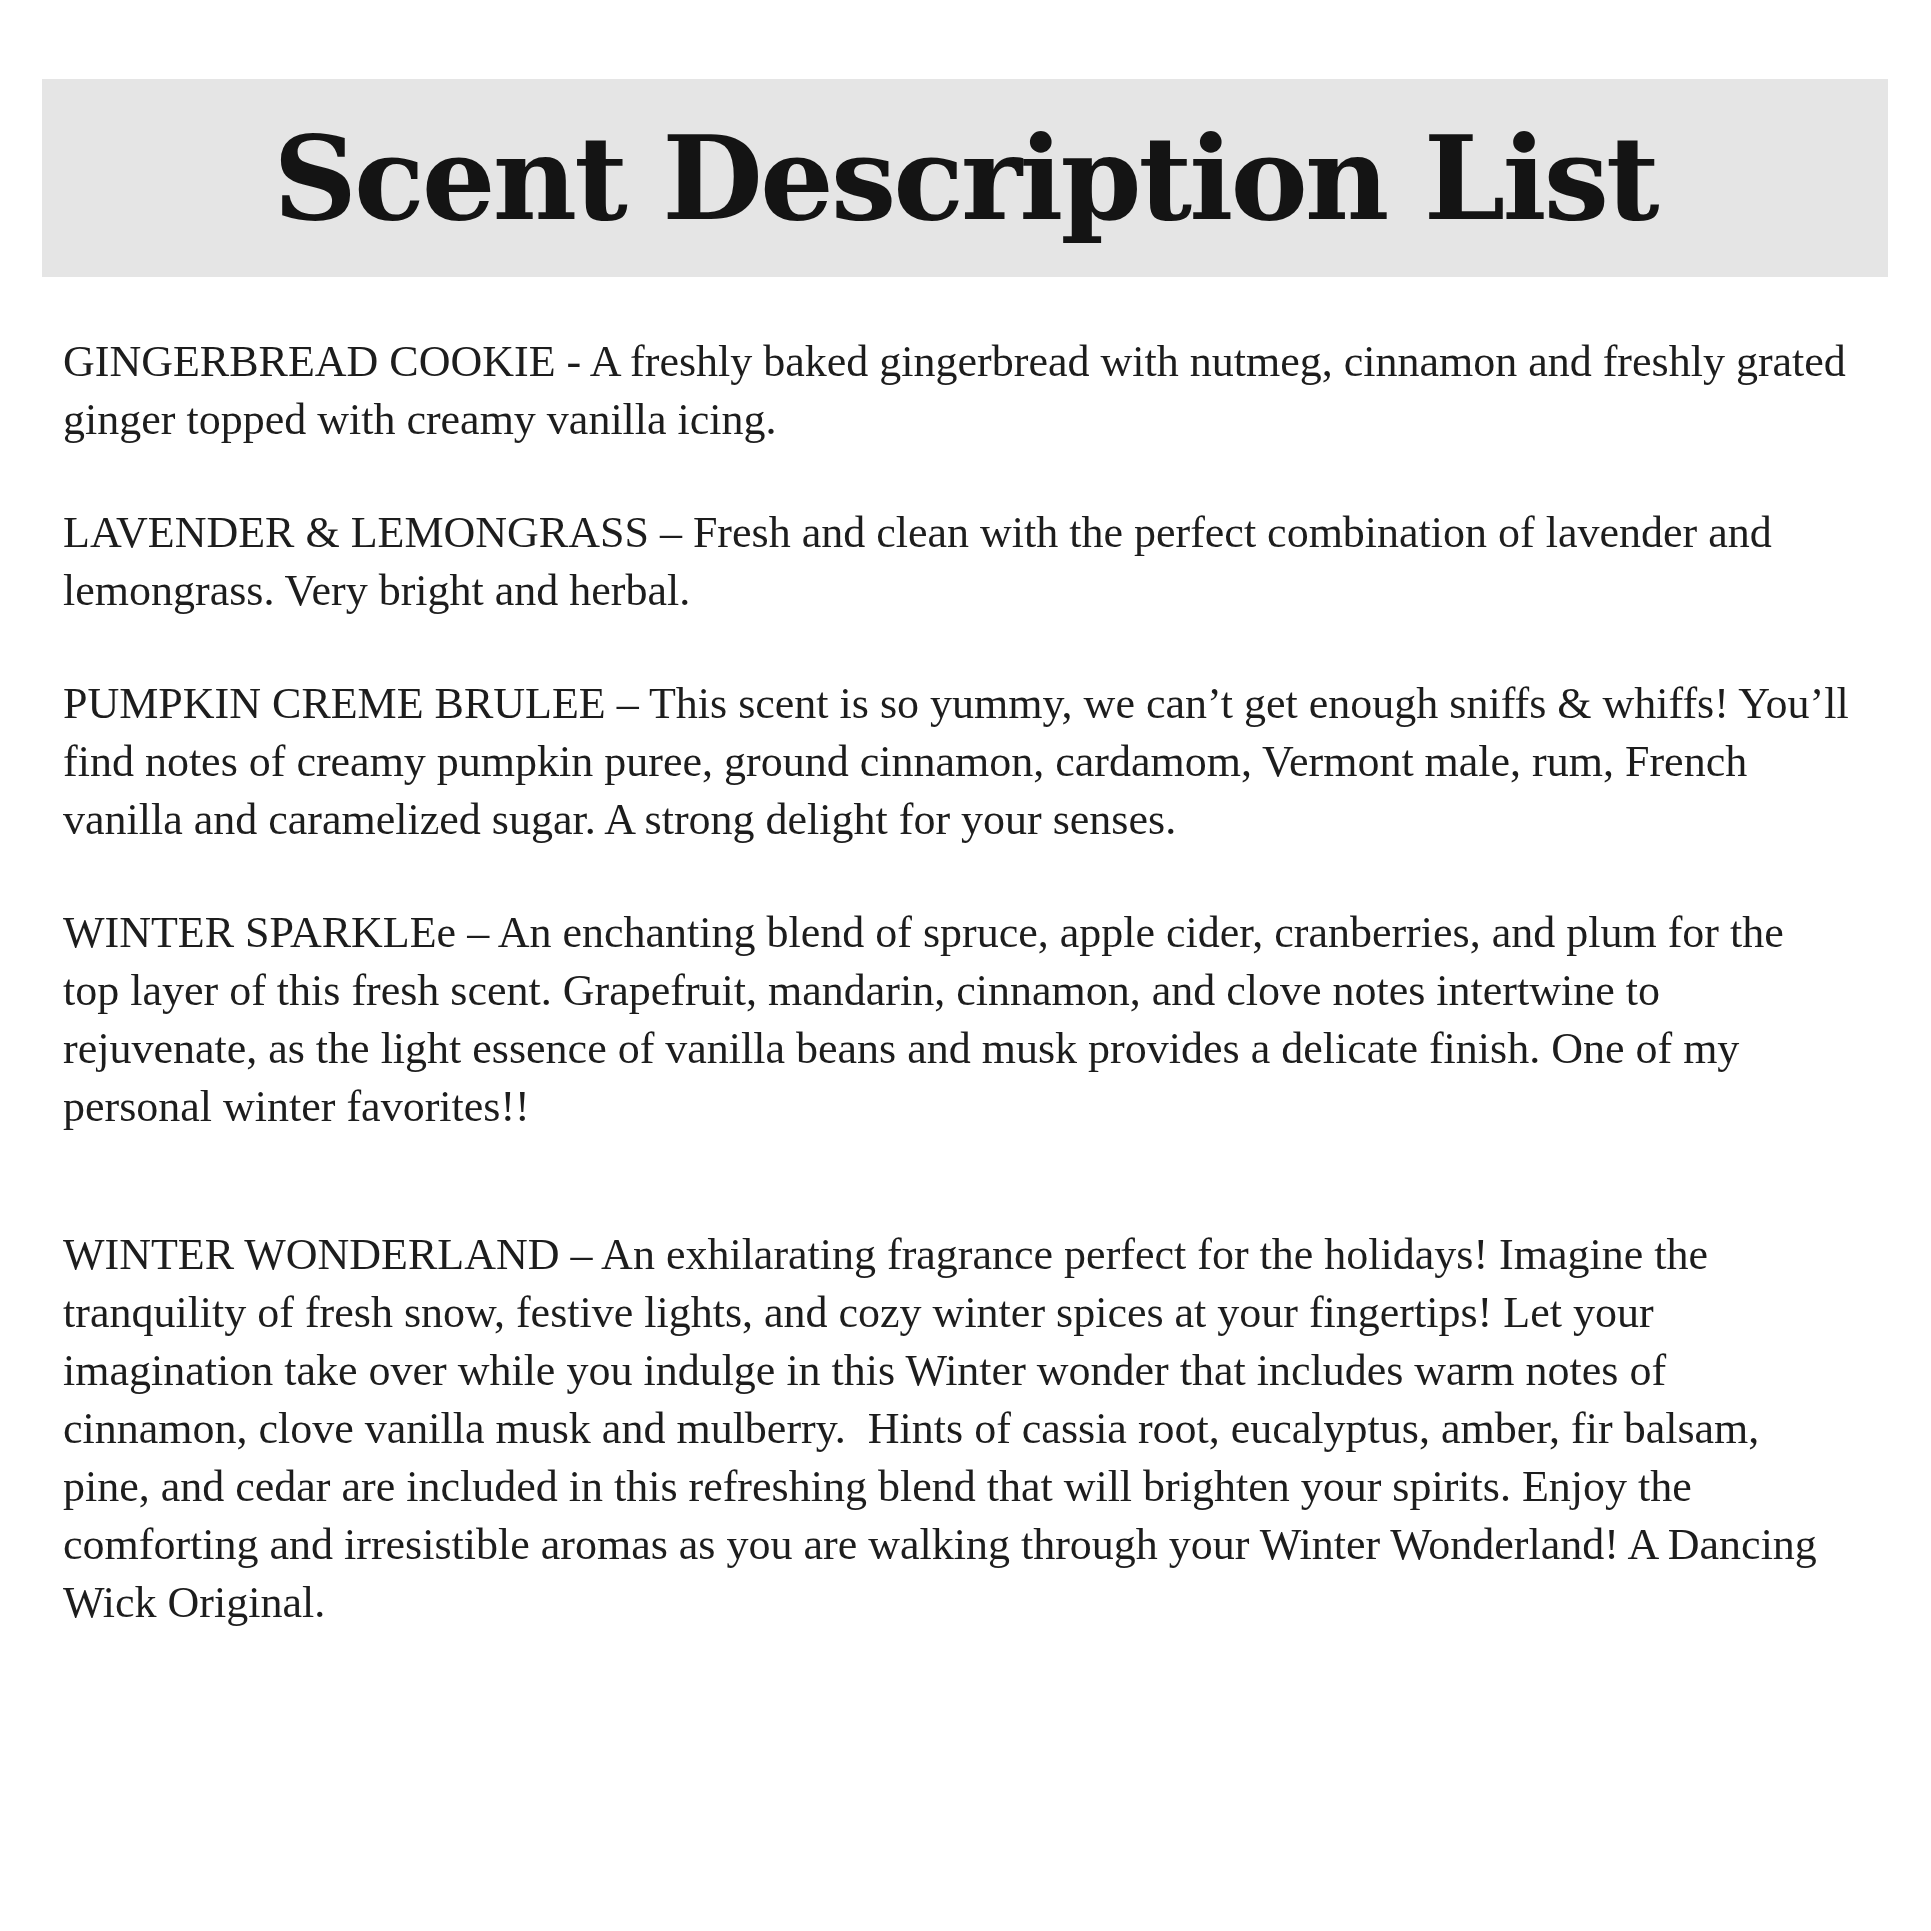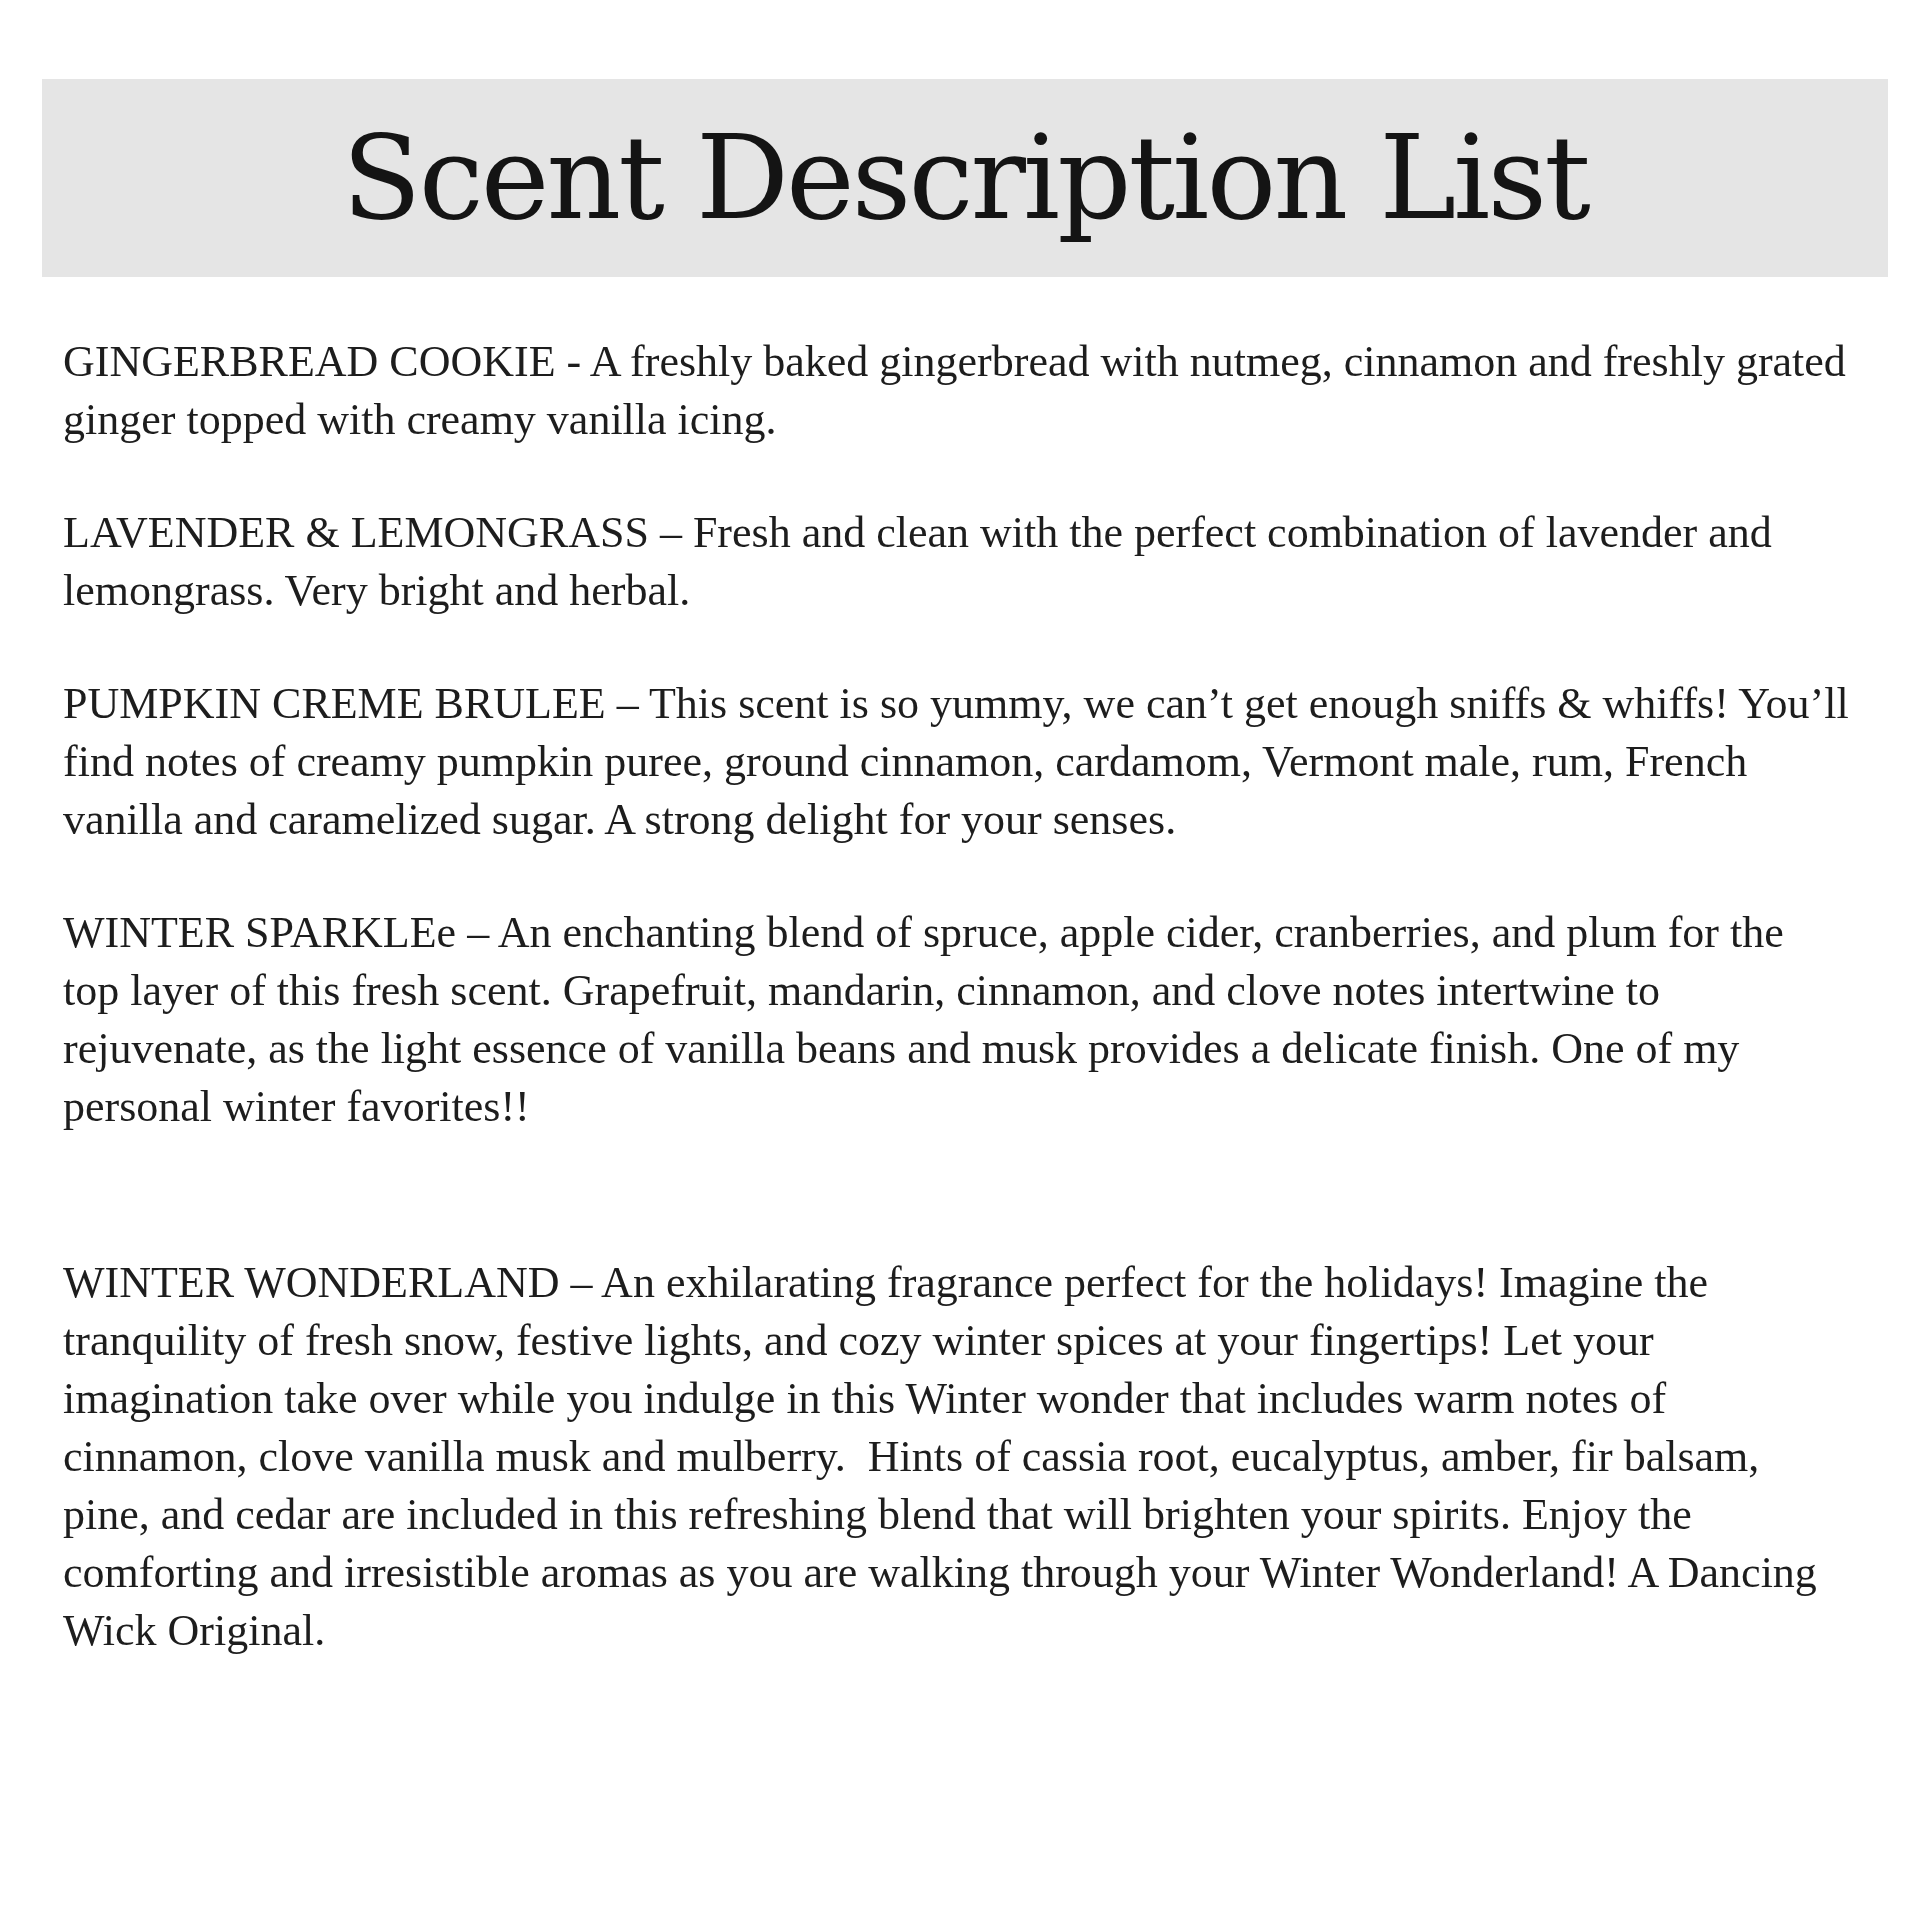--- a/index.html
+++ b/index.html
@@ -17,21 +17,21 @@
     width: 1846px;
     height: 198px;
     background: #e5e5e5;
     display: flex;
     align-items: center;
     justify-content: center;
   }
   .banner h1 {
     margin: 0;
     font-family: "DejaVu Serif", serif;
-    font-weight: 400;
+    font-weight: 700;
     font-size: 116px;
     letter-spacing: -2.9px;
     color: #141414;
     line-height: 1;
     white-space: nowrap;
   }
   .content {
     position: absolute;
     left: 0;
     top: 333px;
@@ -40,21 +40,21 @@
     padding: 0 82px 0 63px;
     color: #1d1d1d;
   }
   .content p {
     margin: 0 0 55px 0;
     font-size: 44px;
     line-height: 58px;
     white-space: pre-wrap;
   }
   .content p.extra-gap {
-    margin-bottom: 118px;
+    margin-bottom: 90px;
   }
 </style>
 </head>
 <body>
 
 <header class="banner">
   <h1>Scent Description List</h1>
 </header>
 
 <main class="content">

